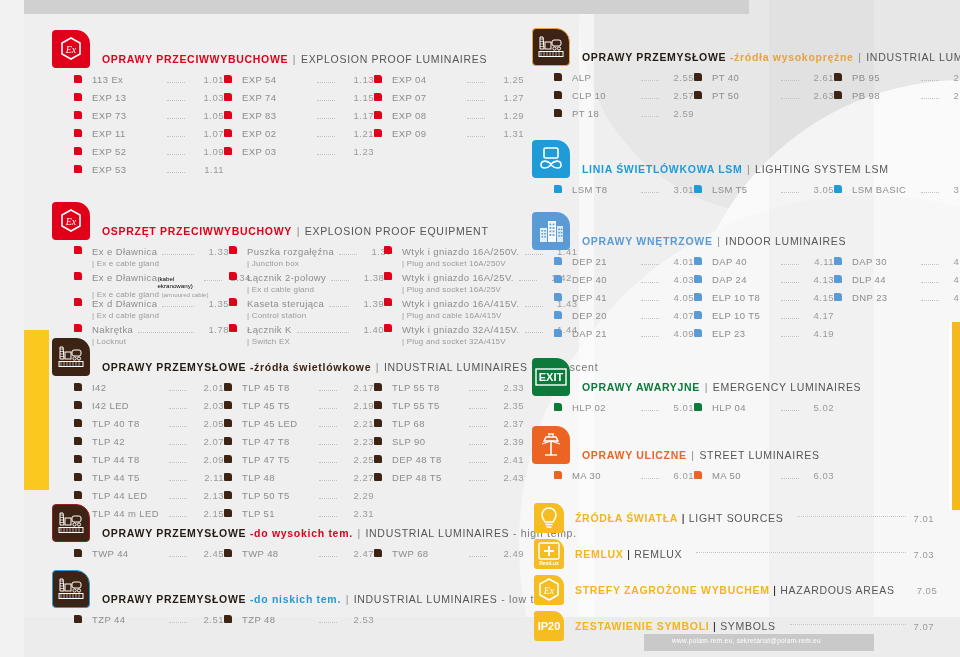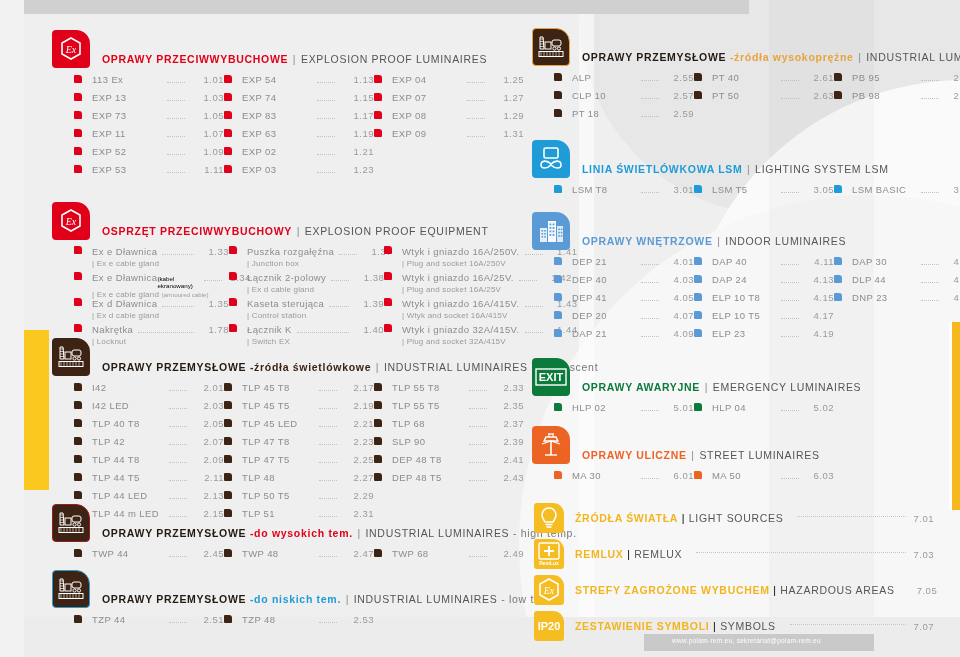--- a/index.html
+++ b/index.html
@@ -210,26 +210,20 @@
               <span class="epage" style="width:34px">1.15</span>
             </div>
             <div class="entry">
               <span class="bullet" style="background:#e1001a"></span>
               <span class="ename" style="width:70px">EXP 83</span>
               <span class="dots"></span>
               <span class="epage" style="width:34px">1.17</span>
             </div>
             <div class="entry">
               <span class="bullet" style="background:#e1001a"></span>
-              <span class="ename" style="width:70px">EXP 63</span>
-              <span class="dots"></span>
-              <span class="epage" style="width:34px">1.19</span>
-            </div>
-            <div class="entry">
-              <span class="bullet" style="background:#e1001a"></span>
               <span class="ename" style="width:70px">EXP 02</span>
               <span class="dots"></span>
               <span class="epage" style="width:34px">1.21</span>
             </div>
             <div class="entry">
               <span class="bullet" style="background:#e1001a"></span>
               <span class="ename" style="width:70px">EXP 03</span>
               <span class="dots"></span>
               <span class="epage" style="width:34px">1.23</span>
             </div>
@@ -390,21 +384,21 @@
           </span>
             </div>
             <div class="entry2">
               <span class="bullet" style="background:#e1001a"></span>
               <span class="txtwrap">
             <span class="line1">
               <span class="ename">Wtyk i gniazdo 16A/415V.</span>
               <span class="dots"></span>
               <span class="epage" style="width:30px">1.43</span>
             </span>
-            <span class="line2">| Wtyk and socket 16A/415V </span>
+            <span class="line2">| Plug and cable 16A/415V </span>
           </span>
             </div>
             <div class="entry2">
               <span class="bullet" style="background:#e1001a"></span>
               <span class="txtwrap">
             <span class="line1">
               <span class="ename">Wtyk i gniazdo 32A/415V.</span>
               <span class="dots"></span>
               <span class="epage" style="width:30px">1.44</span>
             </span>

